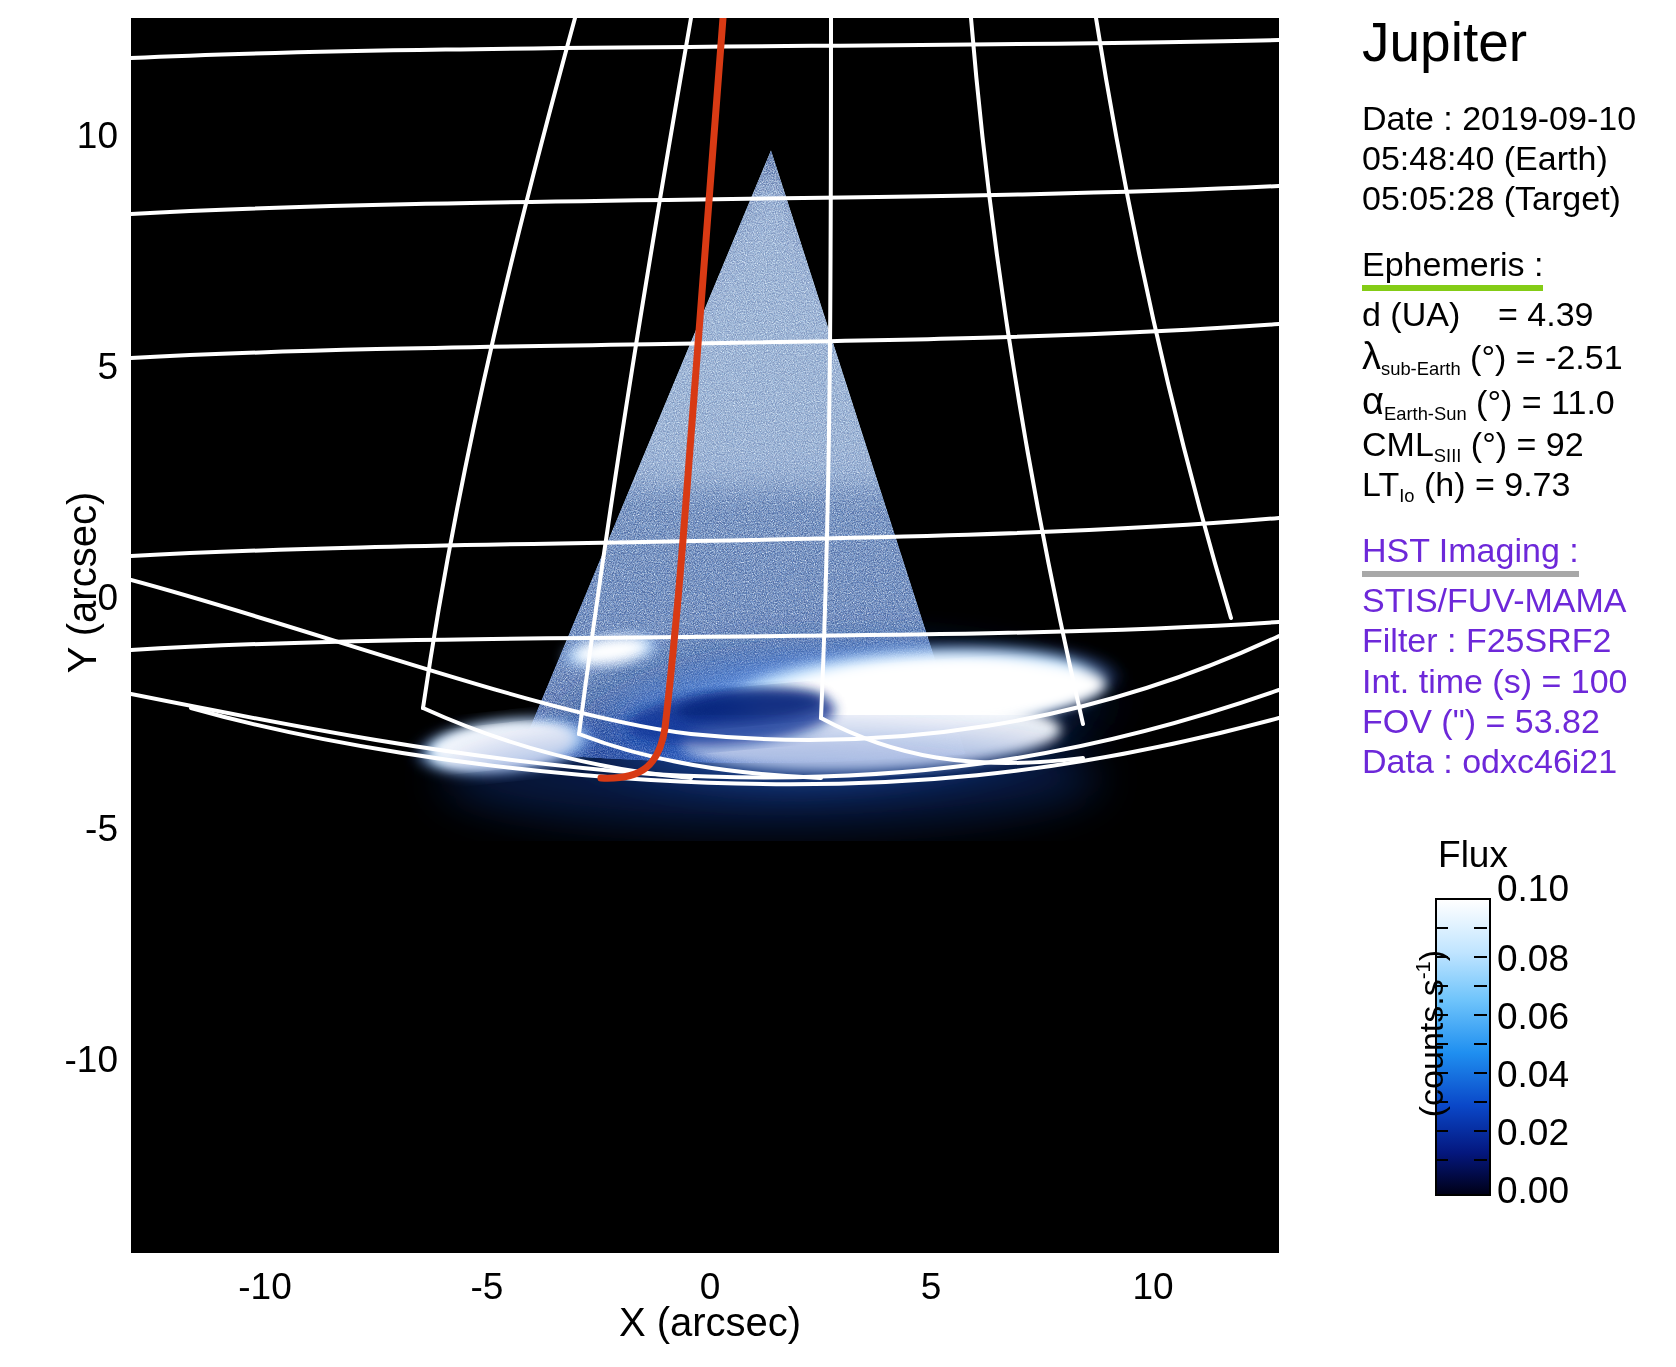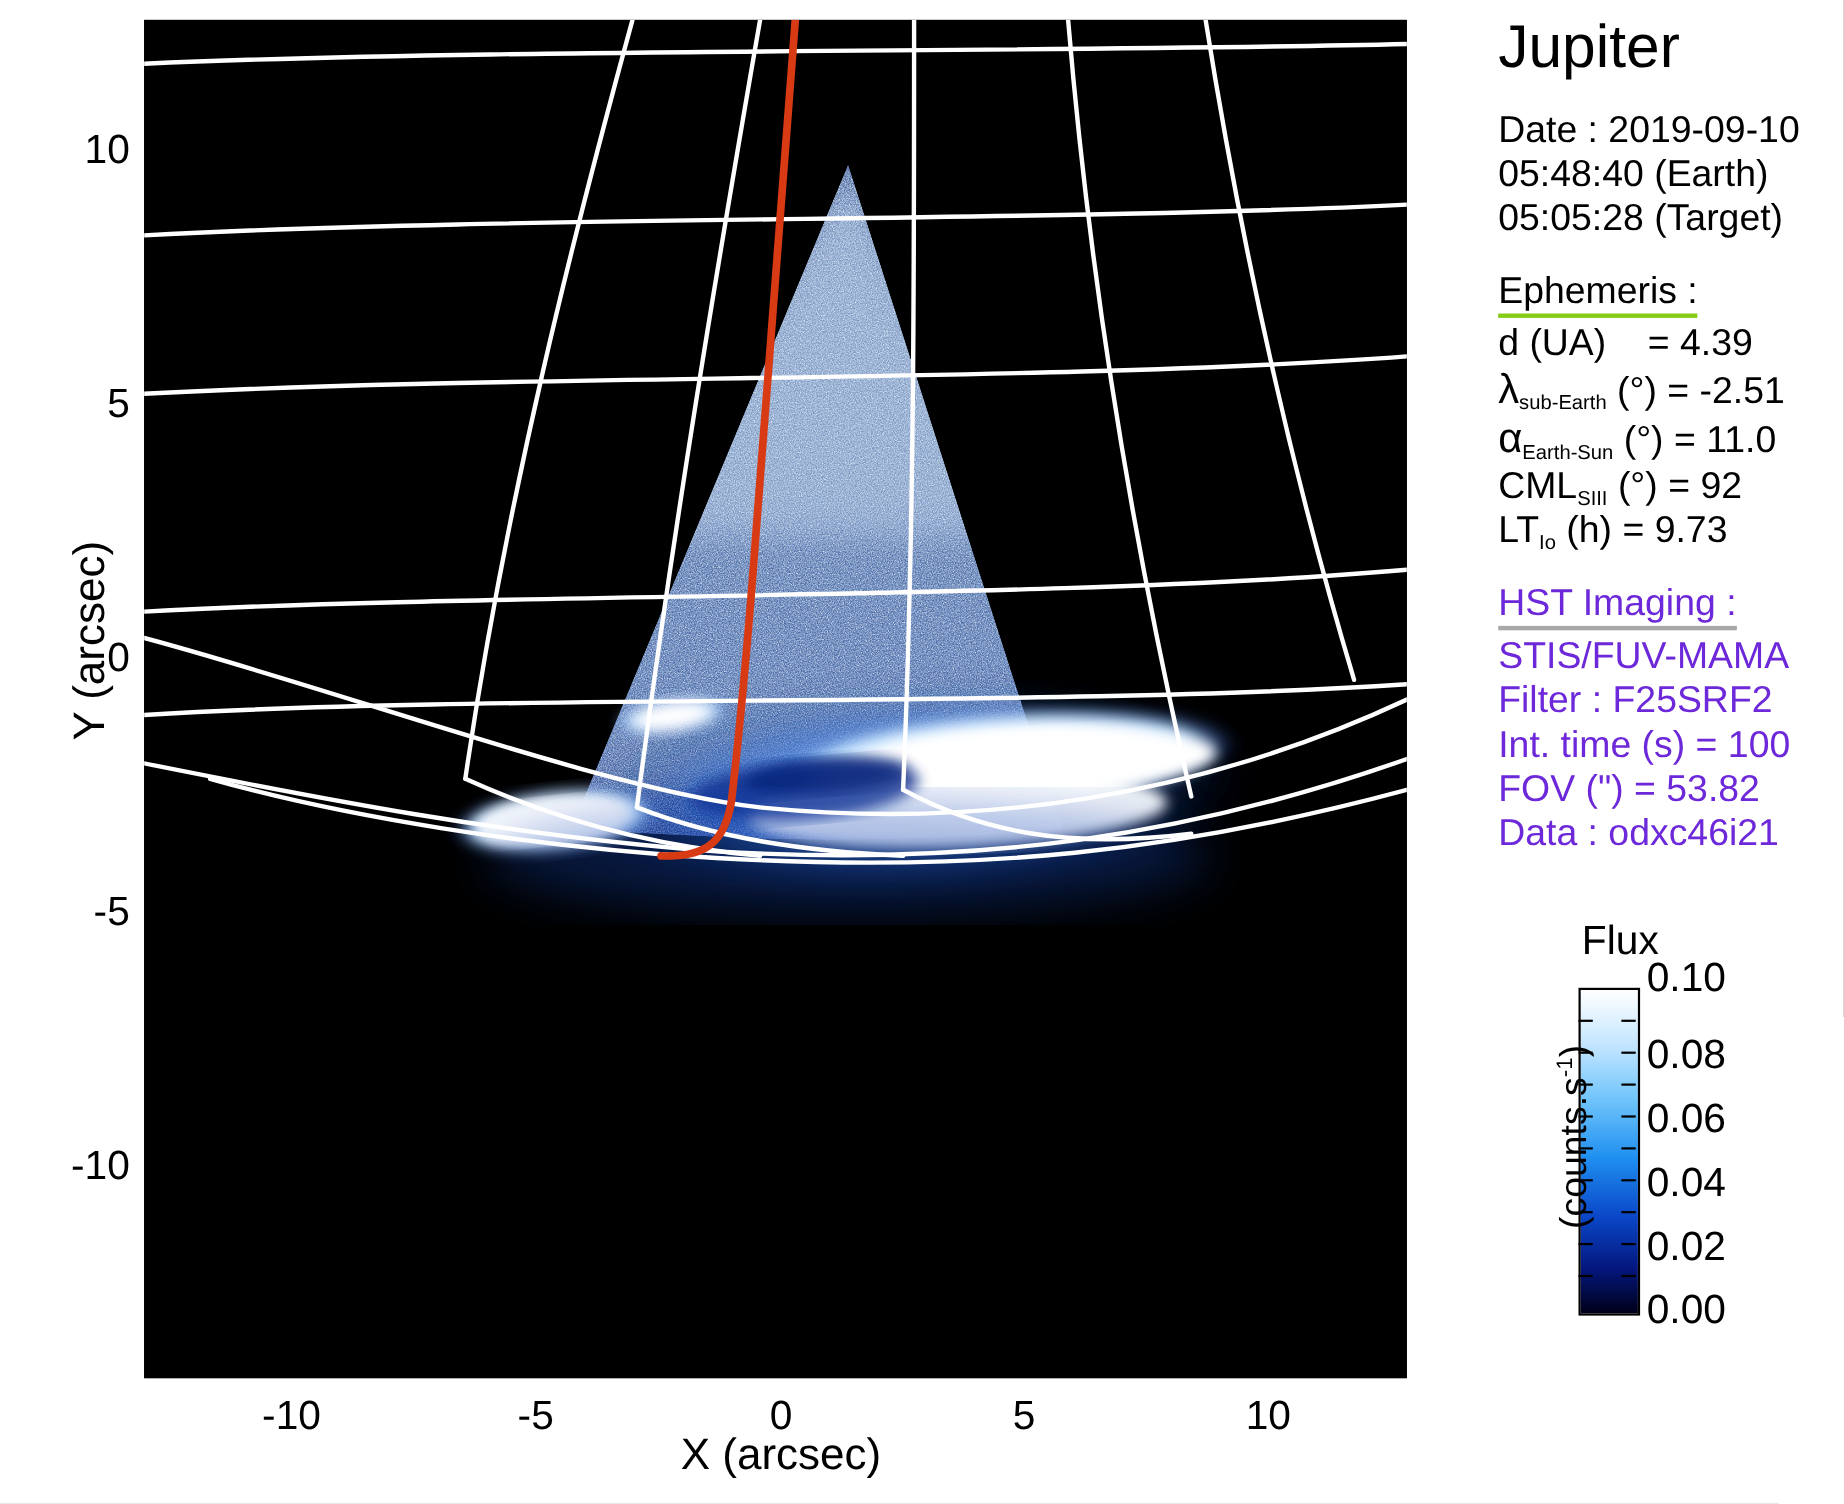--- a/index.html
+++ b/index.html
@@ -21,21 +21,21 @@
           font-size:40px;transform:rotate(-90deg);transform-origin:center center;
           white-space:nowrap;}
   #xlabel{position:absolute;left:560px;top:1300px;width:300px;text-align:center;
           font-size:40px;white-space:nowrap;}
 
   
   #info-panel{position:absolute;left:1362px;top:14px;width:376px;}
   #target-title{font-size:55px;line-height:1.05;margin:0 0 26px 0;}
   .info-line{font-size:34px;line-height:1.18;white-space:nowrap;}
   .sec-head{font-size:34px;line-height:1.18;display:inline-block;
-            border-bottom:4px solid #84cc16;padding-bottom:1px;margin-bottom:3px;text-align:right;}
+            border-bottom:6px solid #84cc16;padding-bottom:1px;margin-bottom:3px;text-align:right;}
   .grey{color:#6d28d9;}
   .sec-head.grey{border-bottom-color:#a8a8a8;}
   .gap{height:26px;}
   sub{font-size:.54em;vertical-align:baseline;position:relative;top:.32em;
       letter-spacing:0;}
   .lam{font-size:38px;}
 
   
   #cbar-wrap{position:absolute;left:1333px;top:834px;width:343px;height:420px;}
   #cbar-title{position:absolute;left:40px;top:0;width:200px;text-align:center;

